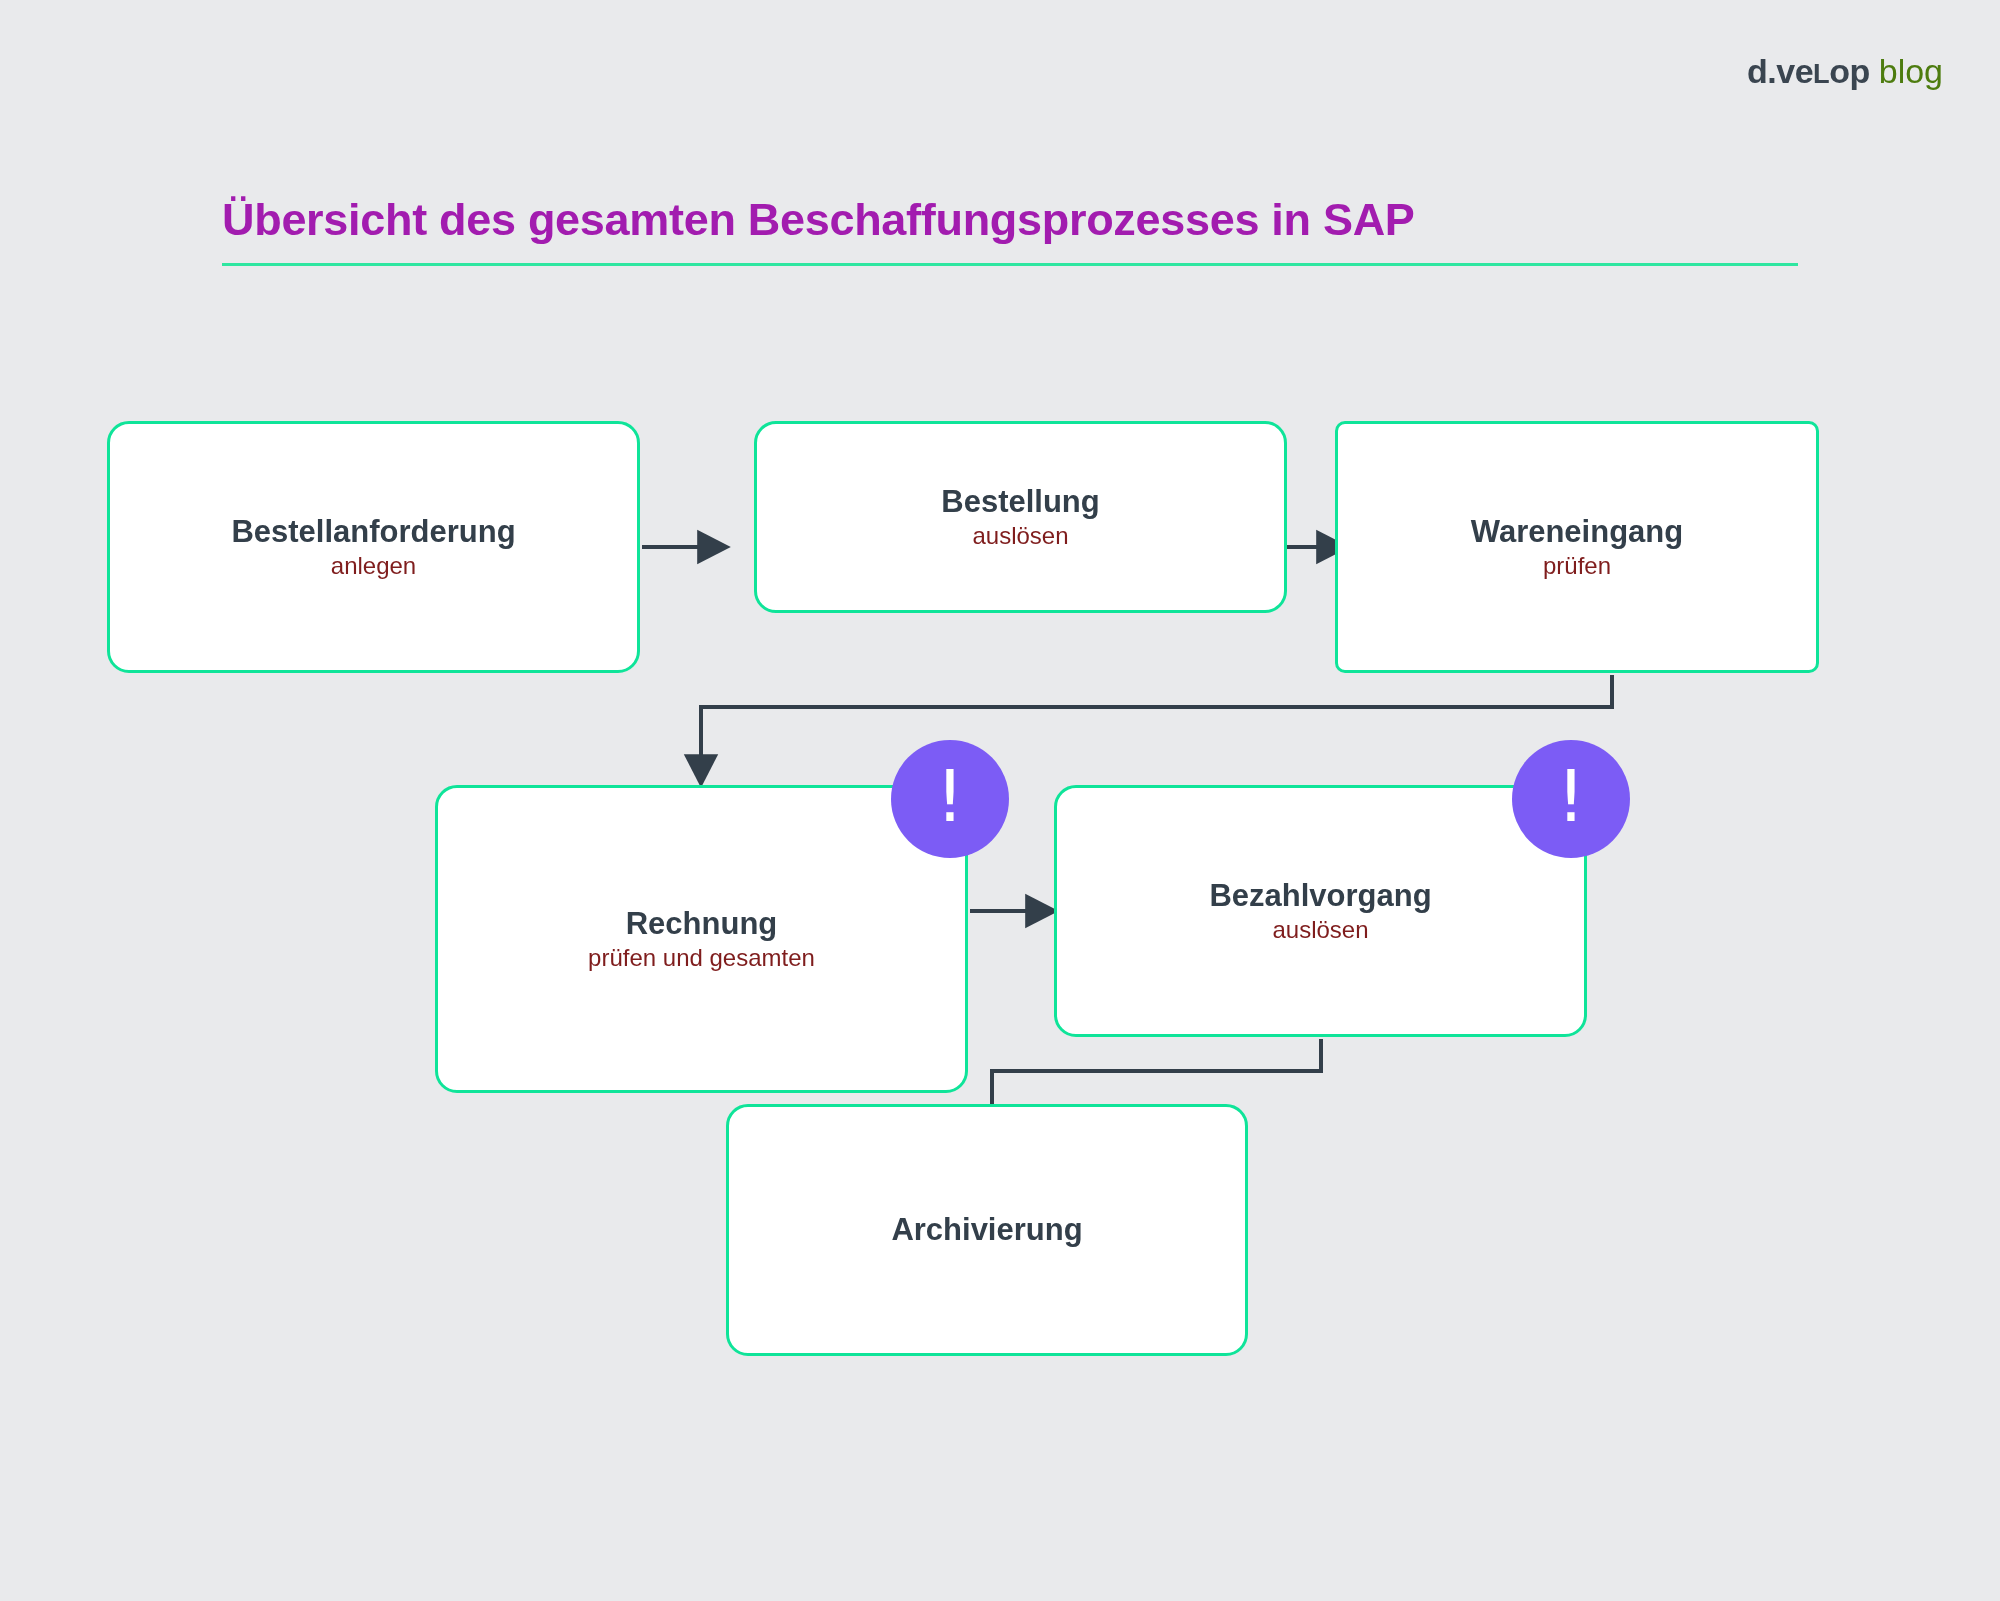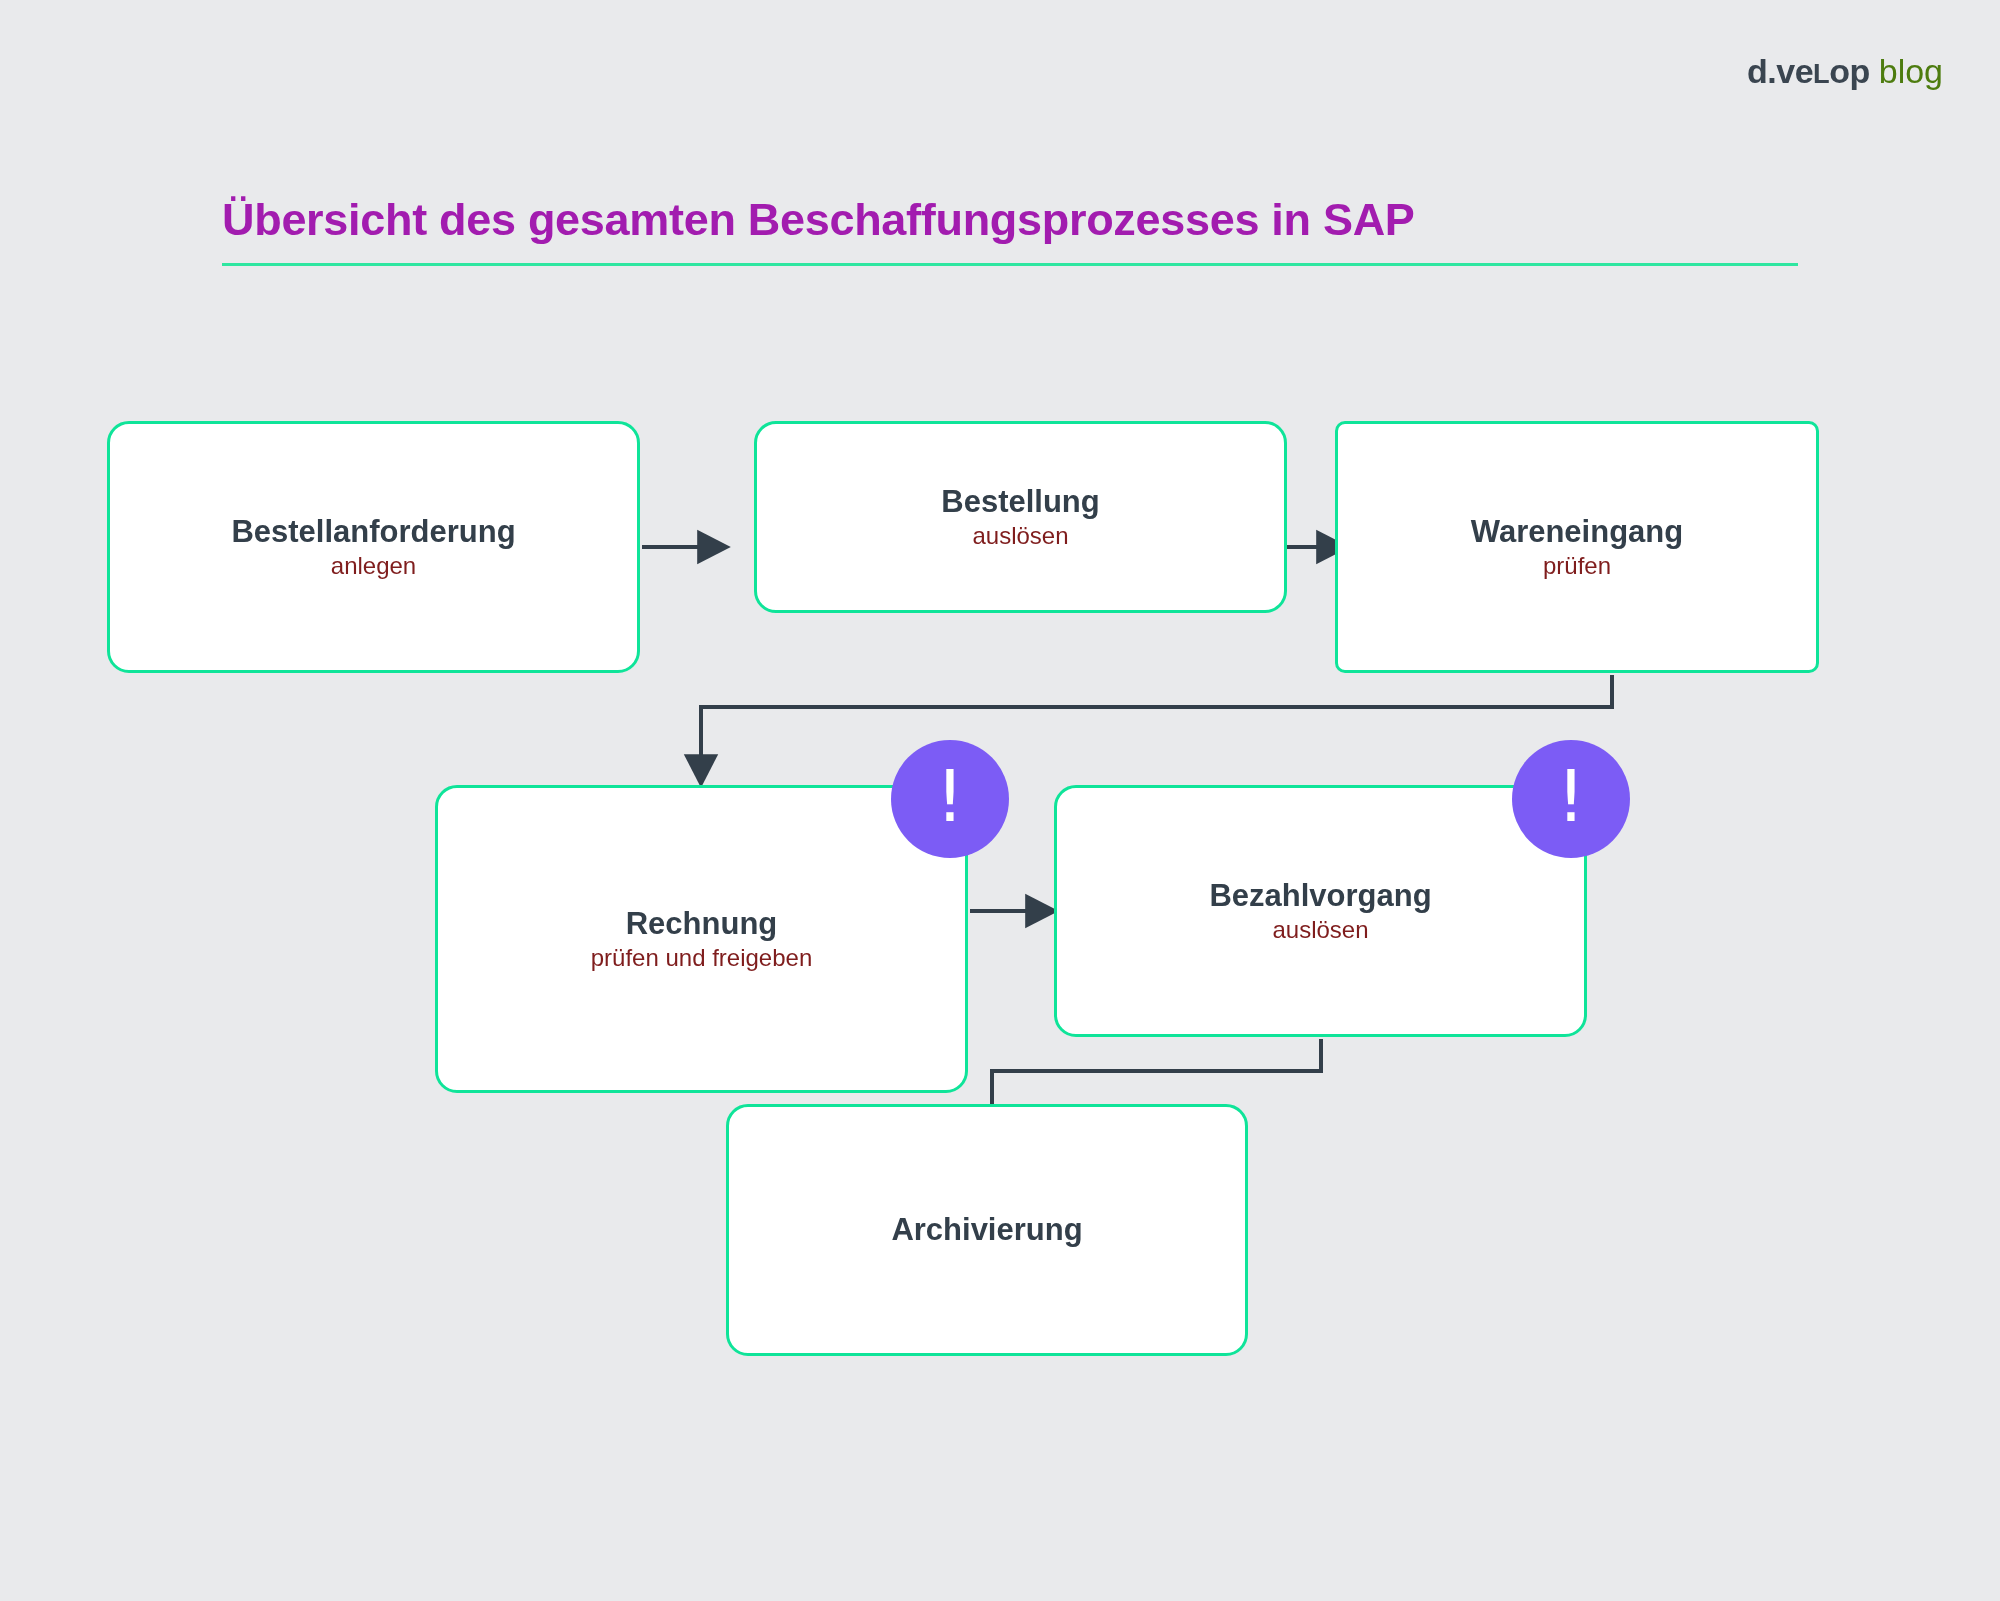--- a/index.html
+++ b/index.html
@@ -196,21 +196,21 @@
     <div class="node-sub">auslösen</div>
   </div>
 
   <div class="node" id="node-wareneingang">
     <div class="node-title">Wareneingang</div>
     <div class="node-sub">prüfen</div>
   </div>
 
   <div class="node" id="node-rechnung">
     <div class="node-title">Rechnung</div>
-    <div class="node-sub">prüfen und freigeben</div>
+    <div class="node-sub">prüfen und gesamten</div>
   </div>
 
   <div class="node" id="node-bezahlvorgang">
     <div class="node-title">Bezahlvorgang</div>
     <div class="node-sub">auslösen</div>
   </div>
 
   <div class="node" id="node-archivierung">
     <div class="node-title">Archivierung</div>
   </div>

